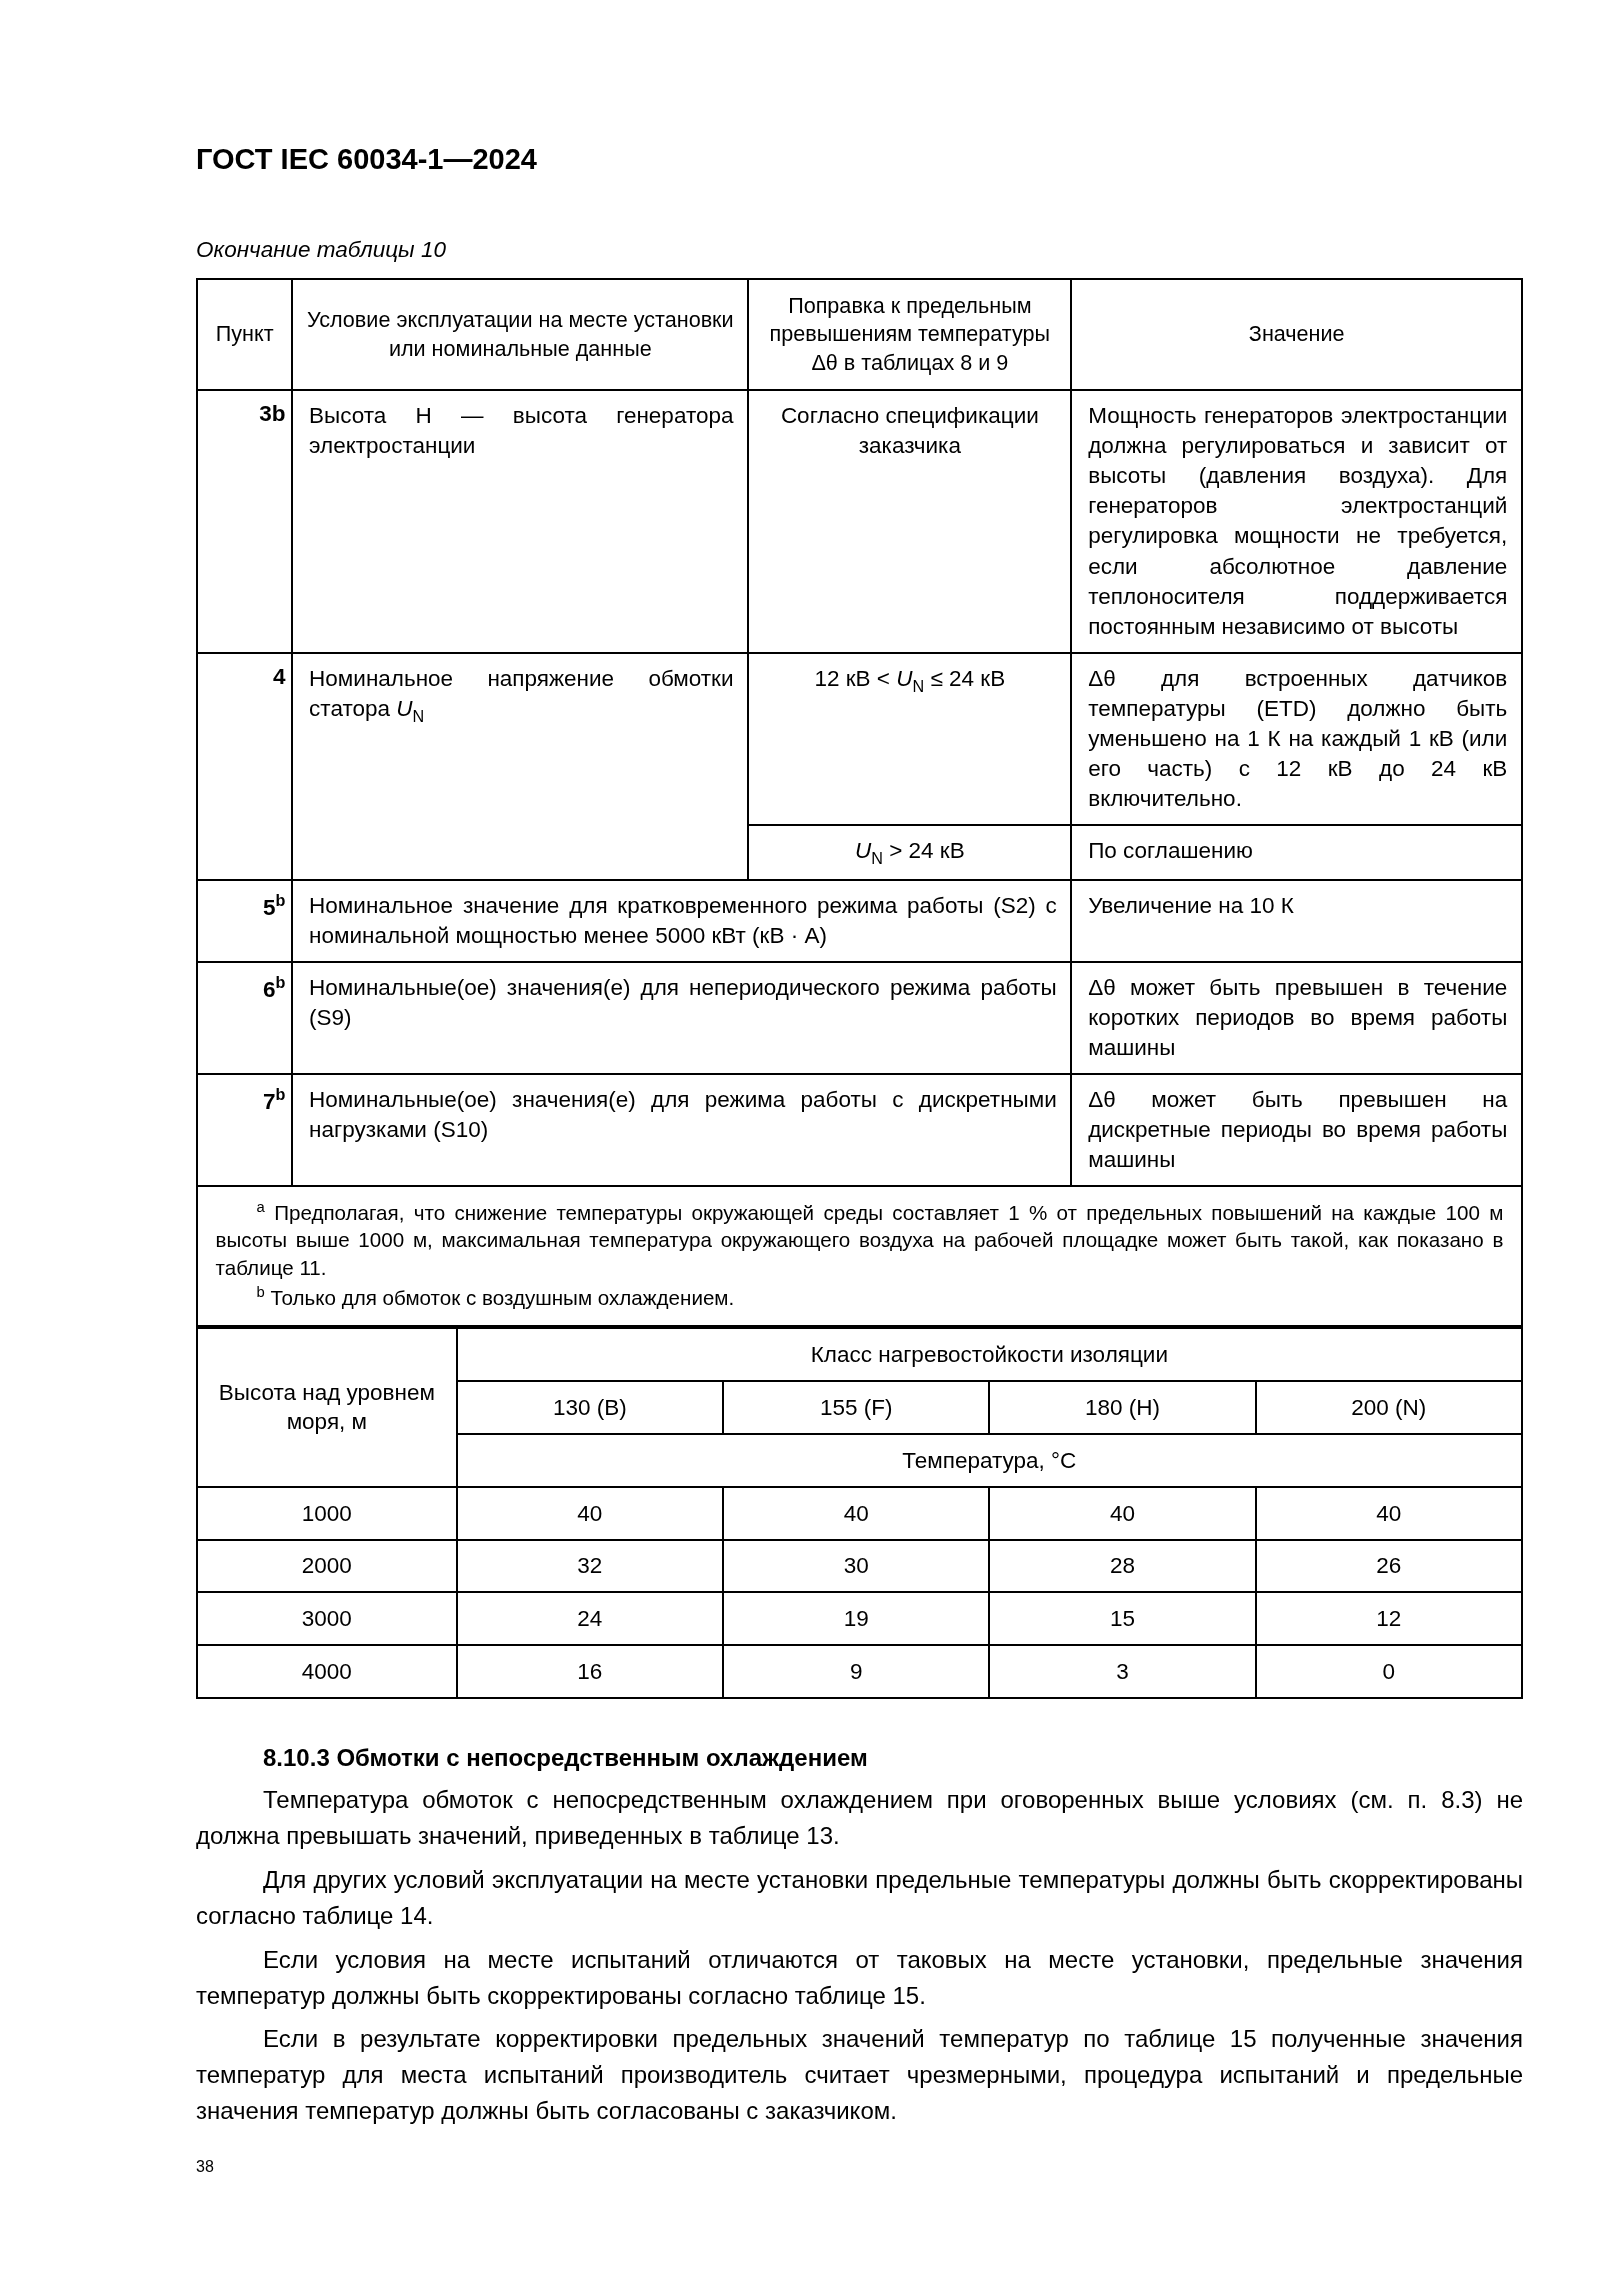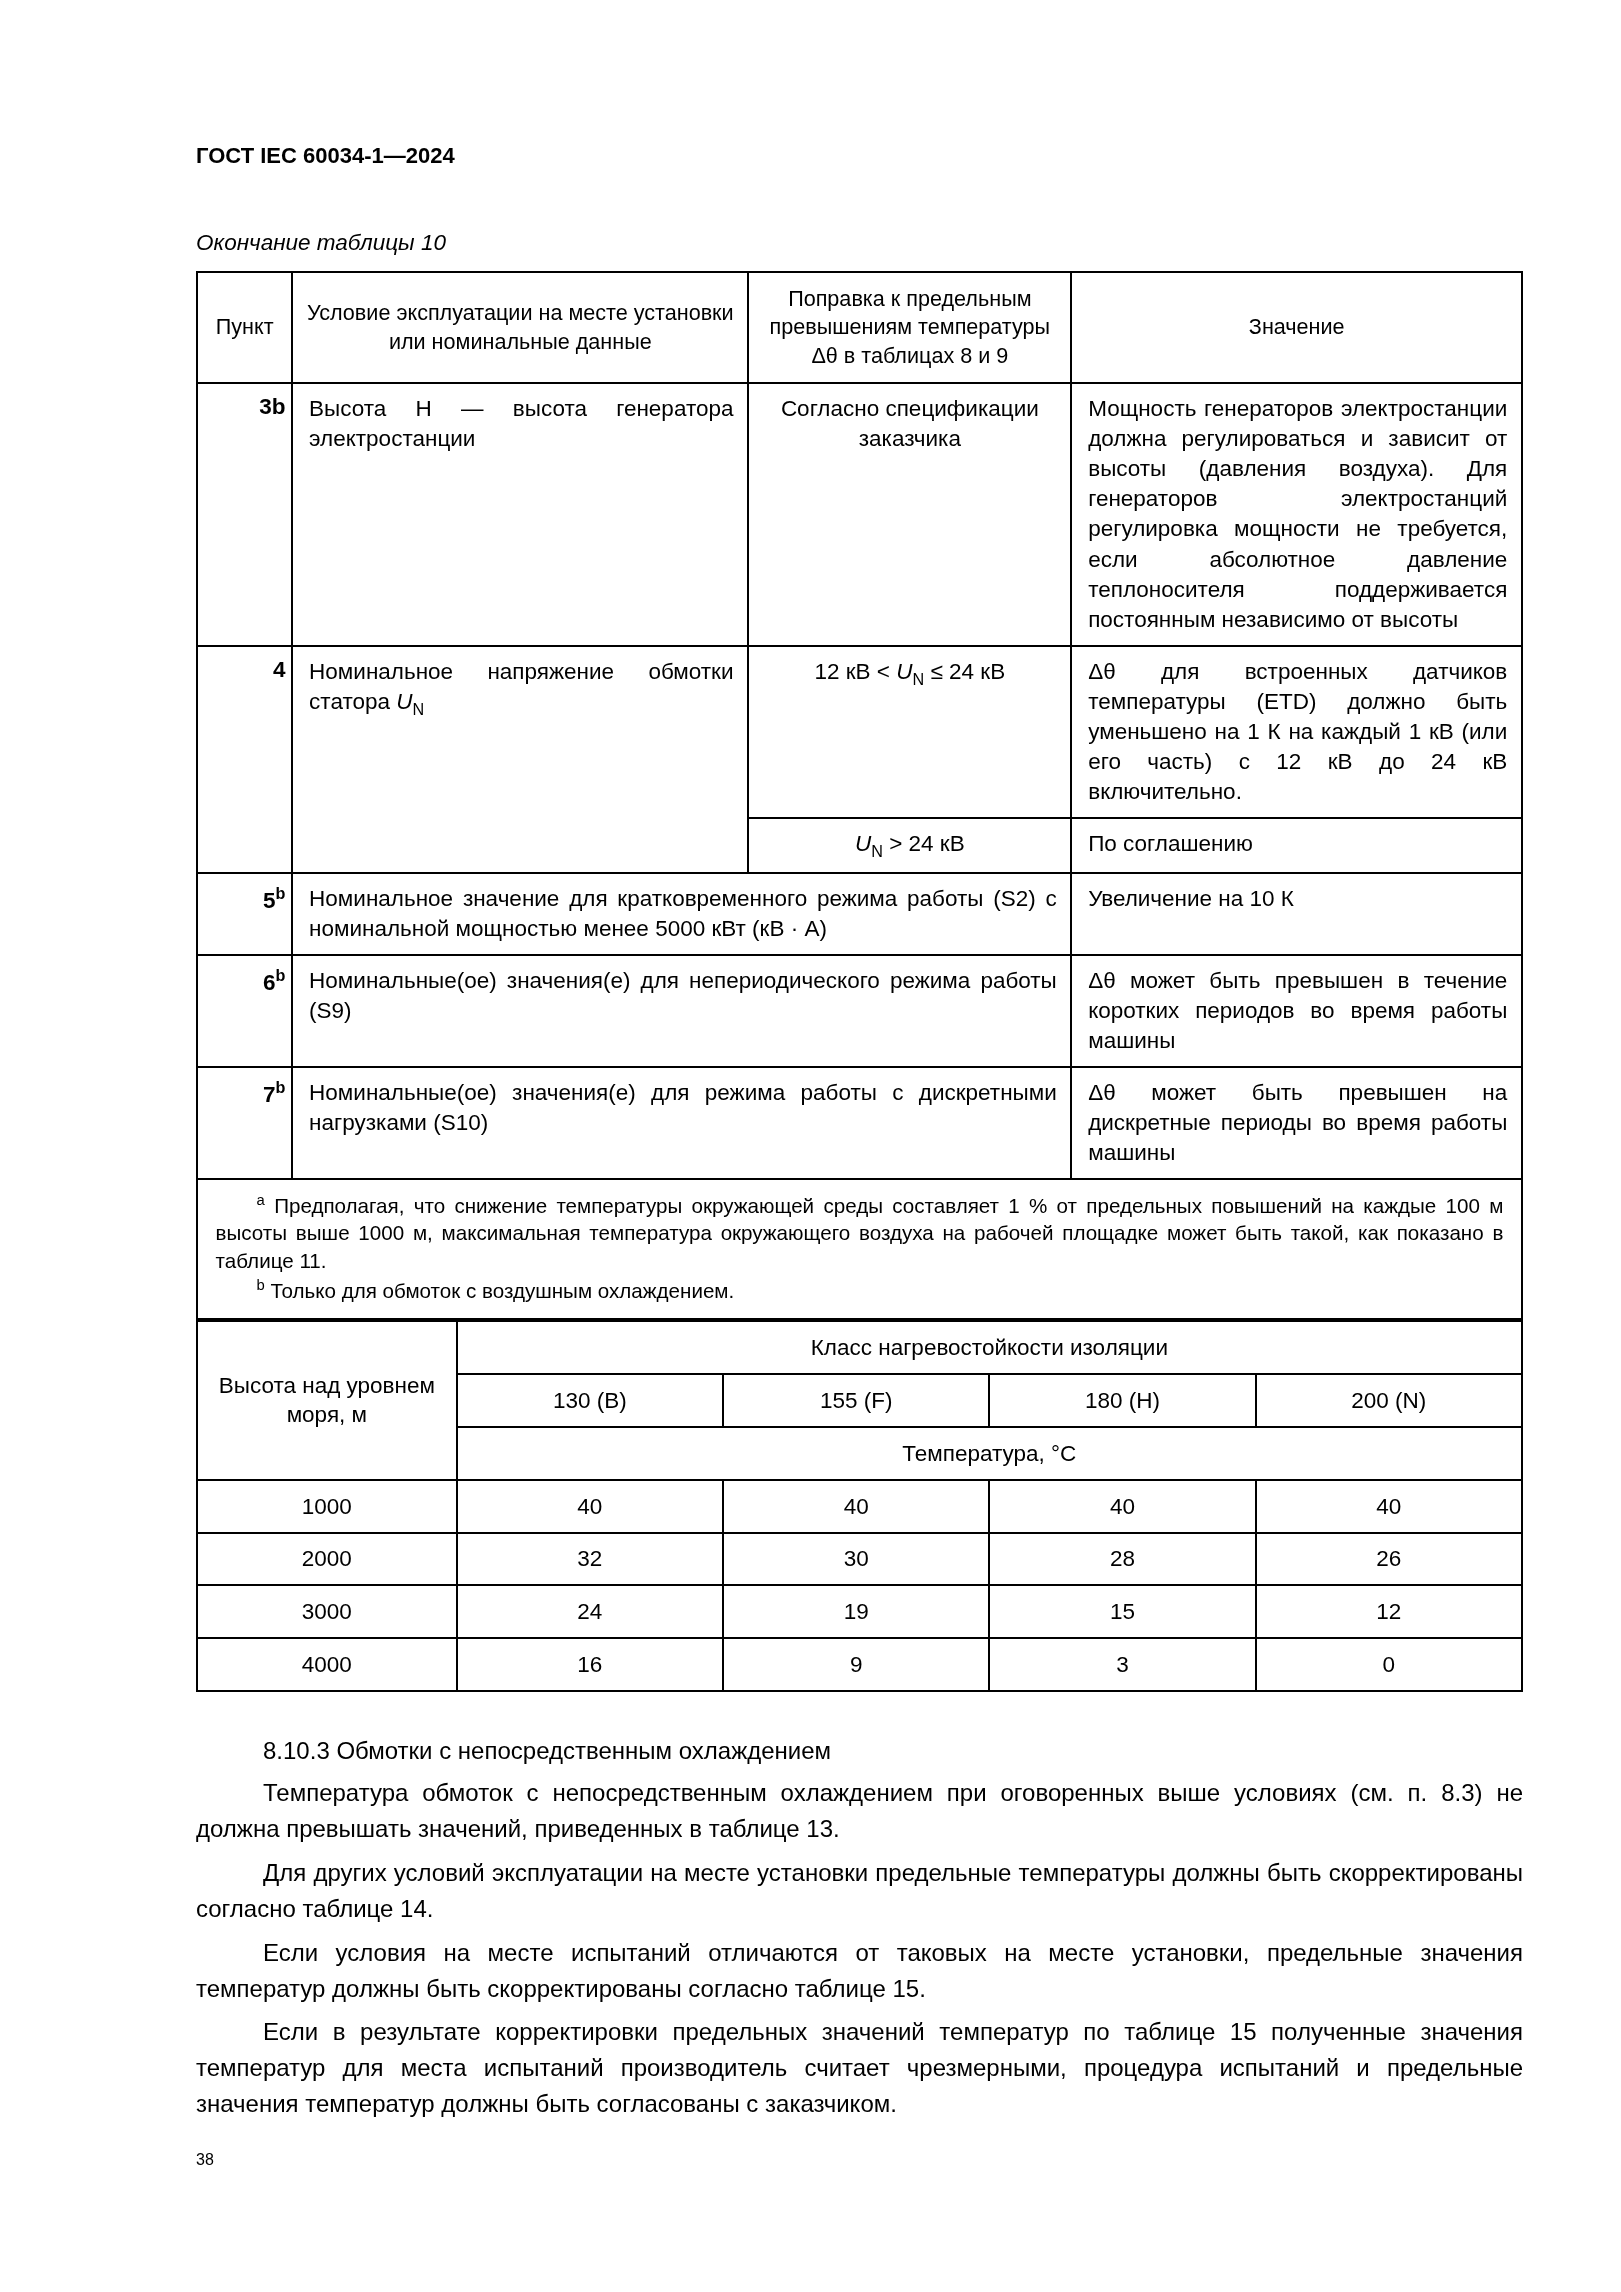--- a/index.html
+++ b/index.html
@@ -6,21 +6,21 @@
   body {
     width: 1621px;
     min-height: 2293px;
     background: #ffffff;
     color: #000000;
     font-family: "Liberation Sans", sans-serif;
     hyphens: auto;
   }
   .page { padding: 143px 98px 59px 196px; }
 
-  .doc-header { font-size: 22px; font-weight: bold; }
+  .doc-header { font-size: 29px; font-weight: bold; }
 
   .t10-caption {
     margin-top: 61px;
     margin-bottom: 15px;
     font-size: 22.5px;
     font-style: italic;
   }
 
   table { width: 100%; border-collapse: collapse; table-layout: fixed; }
 
@@ -39,21 +39,21 @@
   .t10 sup { font-size: 0.72em; }
   .t10 sub { font-size: 0.72em; }
 
   .t11-caption { margin-top: 55px; margin-bottom: 13.7px; font-size: 22.5px; }
   .t11 td {
     border: 2px solid #000;
     font-size: 22.5px; text-align: center; vertical-align: middle;
     padding: 10.8px 9.8px; line-height: 1.3;
   }
 
-  .sec-heading { margin: 45px 0 9.8px 0; font-size: 24px; font-weight: normal; padding-left: 67px; }
+  .sec-heading { margin: 45px 0 9.8px 0; font-size: 24px; font-weight: bold; padding-left: 67px; }
   .para { margin: 7.8px 0 0 0; font-size: 24px; line-height: 1.5; text-align: justify; text-indent: 67px; }
   .page-num { margin-top: 29px; font-size: 16px; }
 </style>
 </head>
 <body>
 
 <div class="page">
 
   <div class="doc-header">ГОСТ IEC 60034-1—2024</div>
 

